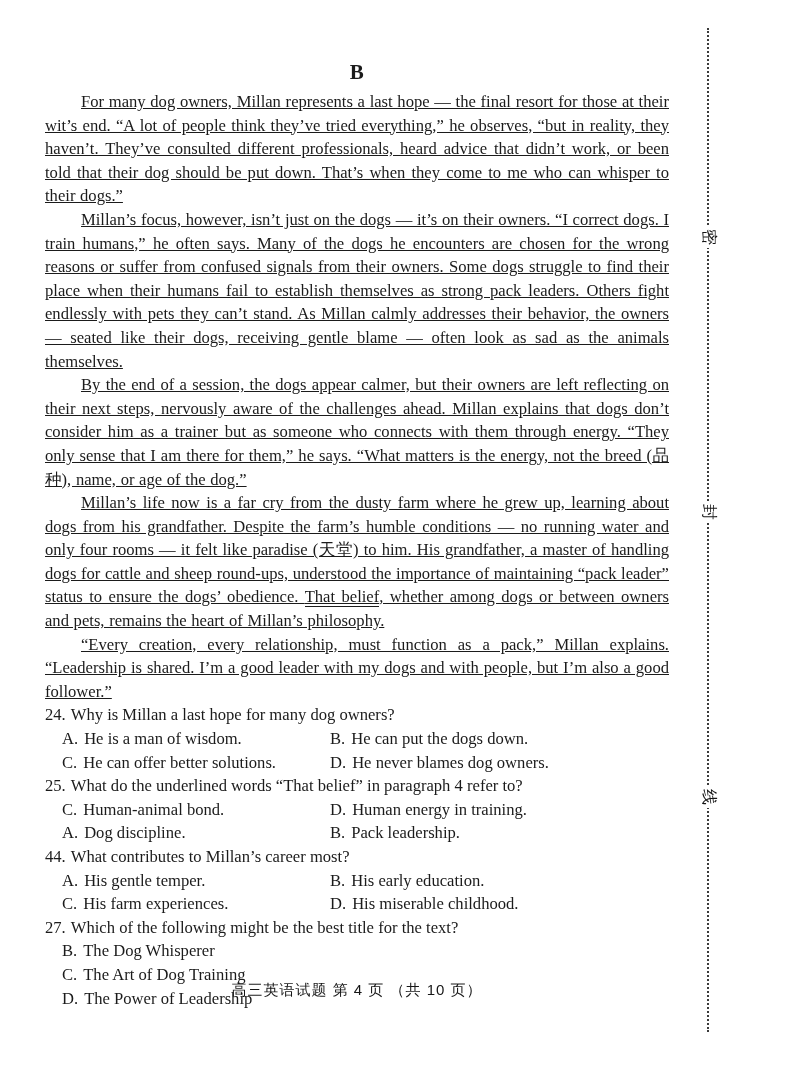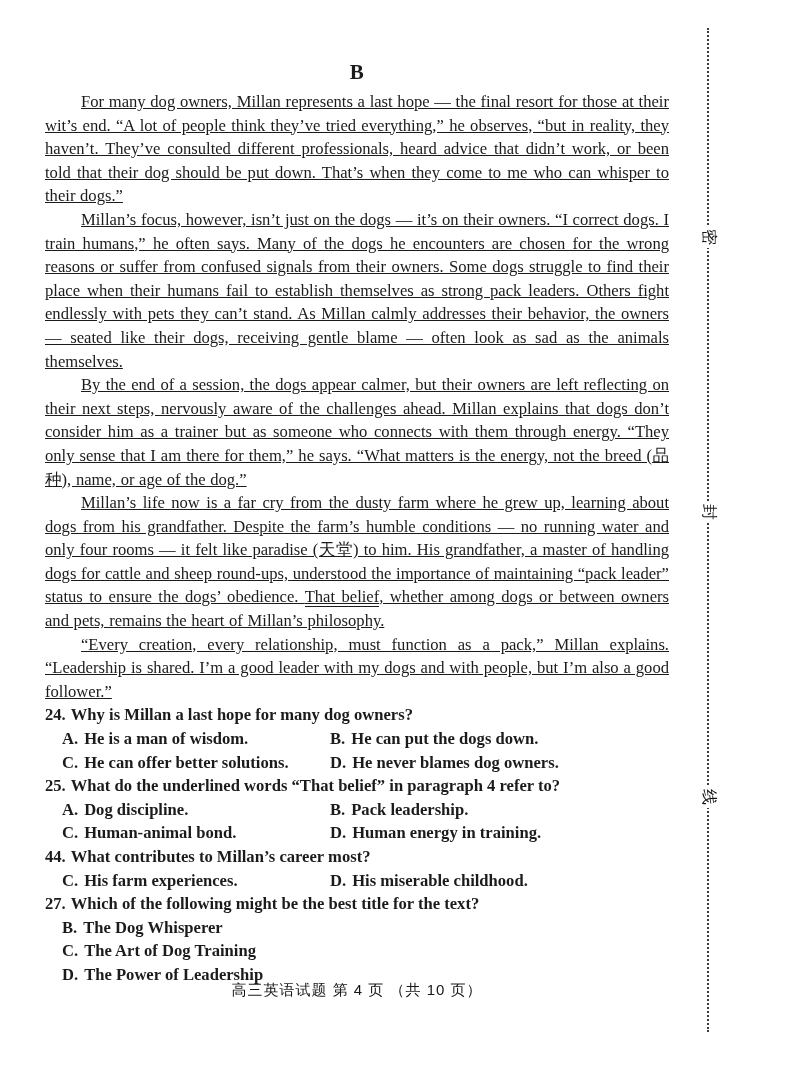--- a/index.html
+++ b/index.html
@@ -13,21 +13,21 @@
     text-align:center; font-weight:bold; font-size:21px; line-height:32px;
     margin-bottom:2px; letter-spacing:.5px;
   }
   .para{
     font-size:16.6px; line-height:23.6px; text-align:justify; text-indent:36px;
     word-spacing:.5px;
     text-decoration:underline;
   }
   .underlined{ border-bottom:1.5px solid #1b1b1b; }
 
-  .question{ font-size:16.6px; line-height:23.6px;font-weight:bold; }
+  .question{ font-size:16.6px; line-height:23.6px; }
   .q-line .q-num{ margin-right:5px; }
   .opt-row{ display:flex; padding-left:17px; }
   .opt-left{ width:268px; flex:0 0 268px; }
   .opt-right{ flex:1; }
   .opt-single{ padding-left:17px; }
   .opt-label{ margin-right:6px; }
 
   .footer{
     position:absolute; left:45px; top:981px; width:624px; text-align:center;
     font-family:"Liberation Sans","DejaVu Sans",sans-serif;
@@ -71,32 +71,36 @@
       <span class="opt-left"><span class="opt-label">C.</span><span>He can offer better solutions.</span></span>
       <span class="opt-right"><span class="opt-label">D.</span><span>He never blames dog owners.</span></span>
     </div>
   </div>
 
   <div class="question">
     <div class="q-line">
       <span class="q-num">25.</span><span>What do the underlined words “That belief” in paragraph 4 refer to?</span>
     </div>
     <div class="opt-row">
+      <span class="opt-left"><span class="opt-label">C.</span><span>Human-animal bond.</span></span>
+      <span class="opt-right"><span class="opt-label">D.</span><span>Human energy in training.</span></span>
+    </div>
+    <div class="opt-row">
       <span class="opt-left"><span class="opt-label">A.</span><span>Dog discipline.</span></span>
       <span class="opt-right"><span class="opt-label">B.</span><span>Pack leadership.</span></span>
-    </div>
-    <div class="opt-row">
-      <span class="opt-left"><span class="opt-label">C.</span><span>Human-animal bond.</span></span>
-      <span class="opt-right"><span class="opt-label">D.</span><span>Human energy in training.</span></span>
     </div>
   </div>
 
   <div class="question">
     <div class="q-line">
       <span class="q-num">44.</span><span>What contributes to Millan’s career most?</span>
+    </div>
+    <div class="opt-row">
+      <span class="opt-left"><span class="opt-label">A.</span><span>His gentle temper.</span></span>
+      <span class="opt-right"><span class="opt-label">B.</span><span>His early education.</span></span>
     </div>
     <div class="opt-row">
       <span class="opt-left"><span class="opt-label">C.</span><span>His farm experiences.</span></span>
       <span class="opt-right"><span class="opt-label">D.</span><span>His miserable childhood.</span></span>
     </div>
   </div>
 
   <div class="question">
     <div class="q-line">
       <span class="q-num">27.</span><span>Which of the following might be the best title for the text?</span>

